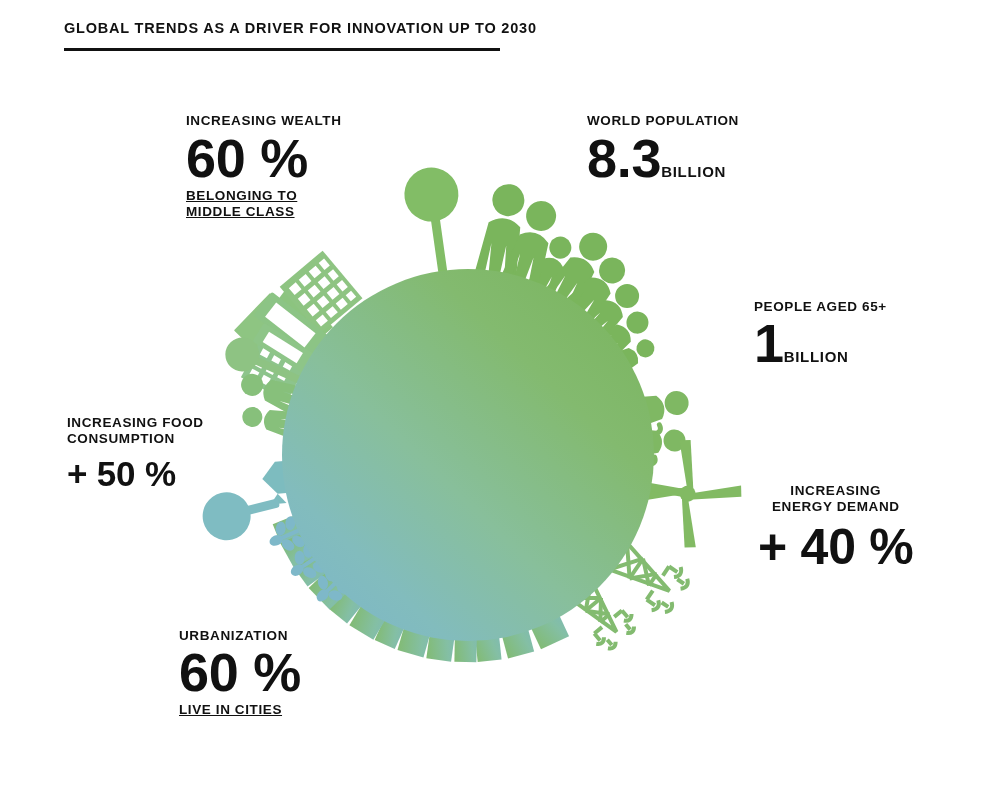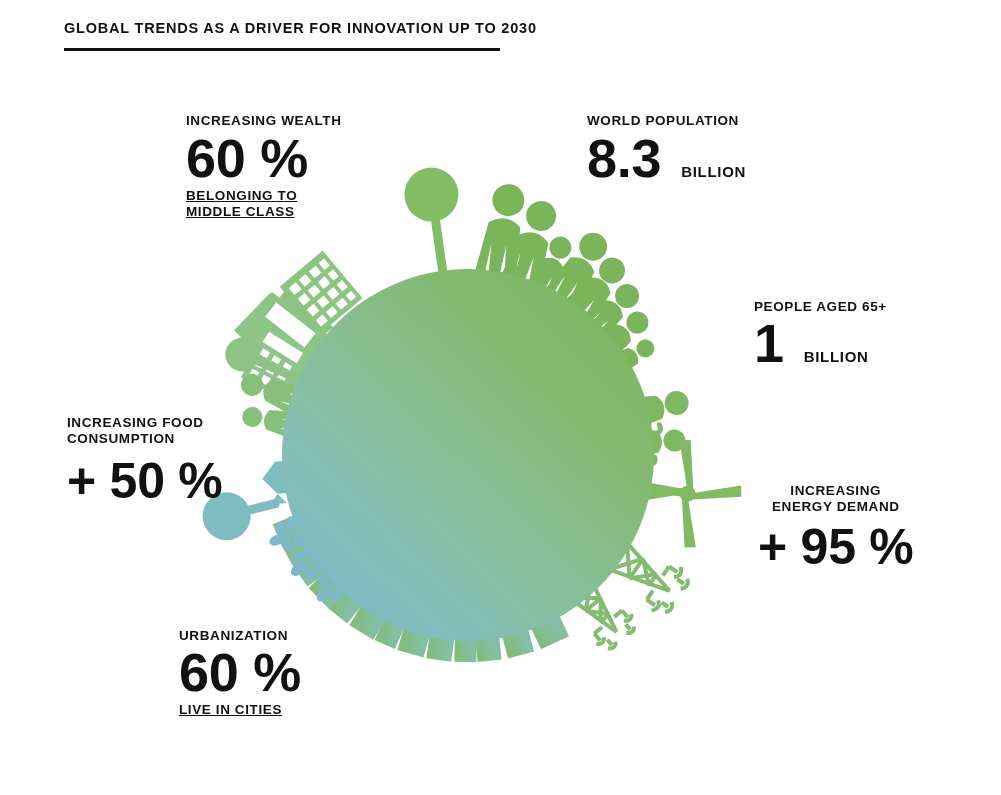--- a/index.html
+++ b/index.html
@@ -25,37 +25,37 @@
     text-transform:uppercase;color:#111111;line-height:1.22;
   }
   .lbl-sub{
     font-size:13.5px;font-weight:700;letter-spacing:0.045em;
     text-transform:uppercase;color:#111111;line-height:1.22;text-decoration:underline;
   }
   .lbl-big{
     font-size:54px;font-weight:700;letter-spacing:-0.005em;
     color:#111111;line-height:1.02;white-space:nowrap;
   }
-  .big-row{display:flex;align-items:baseline;white-space:nowrap;gap:20px;}
+  .big-row{display:flex;align-items:baseline;white-space:nowrap;}
   .unit{
     font-size:15px;font-weight:700;letter-spacing:0.045em;
     text-transform:uppercase;color:#111111;
   }
 
   
   #wealth{left:186px;top:113px;}
   #wealth .lbl-big{margin:2px 0 1px 0;}
   #population{left:587px;top:113px;}
   #population .lbl-big{margin-top:2px;}
   #aged{left:754px;top:299px;}
   #aged .lbl-big{margin-top:1px;}
   #energy{left:758px;top:483px;text-align:center;}
   #energy .lbl-big{margin-top:6px;font-size:50px;}
   #food{left:67px;top:415px;}
-  #food .lbl-big{margin-top:8px;font-size:50px;}
+  #food .lbl-big{margin-top:8px;font-size:35px;}
   #urban{left:179px;top:628px;}
   #urban .lbl-big{margin:1px 0 1px 0;}
 
   
   #globe-wrap{position:absolute;left:0;top:0;width:1001px;height:795px;}
 </style>
 </head>
 <body>
 
 <div id="stage">
@@ -385,21 +385,21 @@
     <div class="lbl-head">PEOPLE AGED 65+</div>
     <div class="big-row">
       <span class="lbl-big">1</span>
       <span class="unit">BILLION</span>
     </div>
   </div>
 
   <div class="label" id="energy">
     <div class="lbl-head">INCREASING</div>
     <div class="lbl-head">ENERGY DEMAND</div>
-    <div class="lbl-big">+ 95 %</div>
+    <div class="lbl-big">+ 40 %</div>
   </div>
 
   <div class="label" id="food">
     <div class="lbl-head">INCREASING FOOD</div>
     <div class="lbl-head">CONSUMPTION</div>
     <div class="lbl-big">+ 50 %</div>
   </div>
 
   <div class="label" id="urban">
     <div class="lbl-head">URBANIZATION</div>

